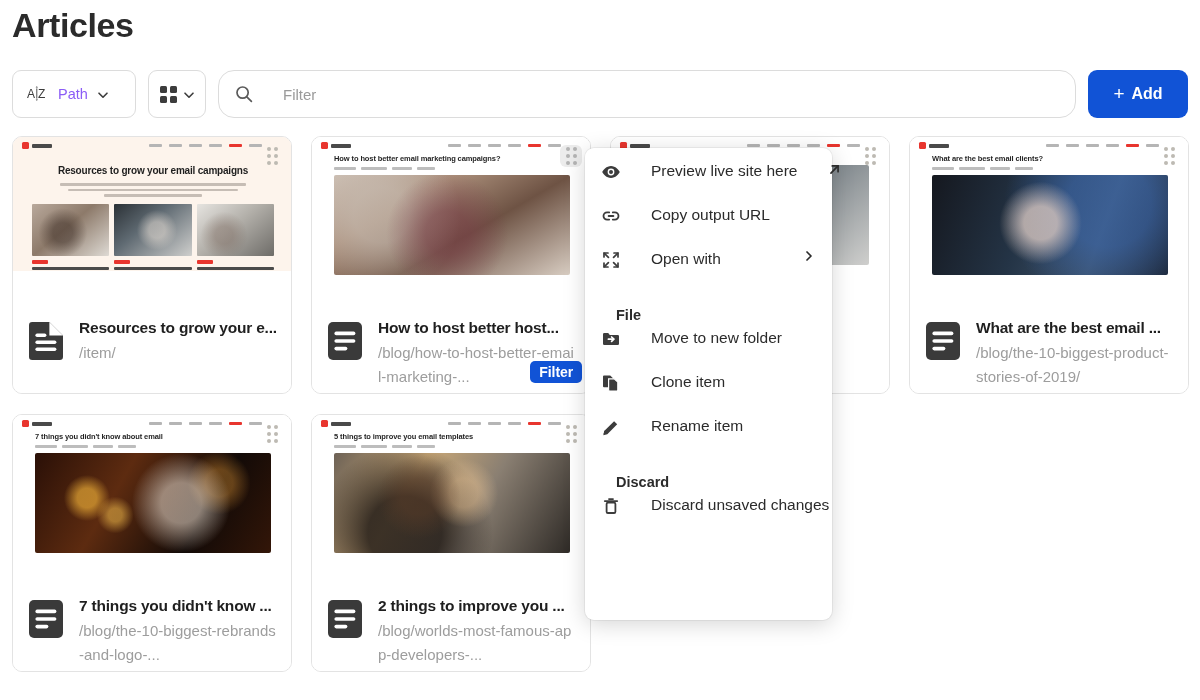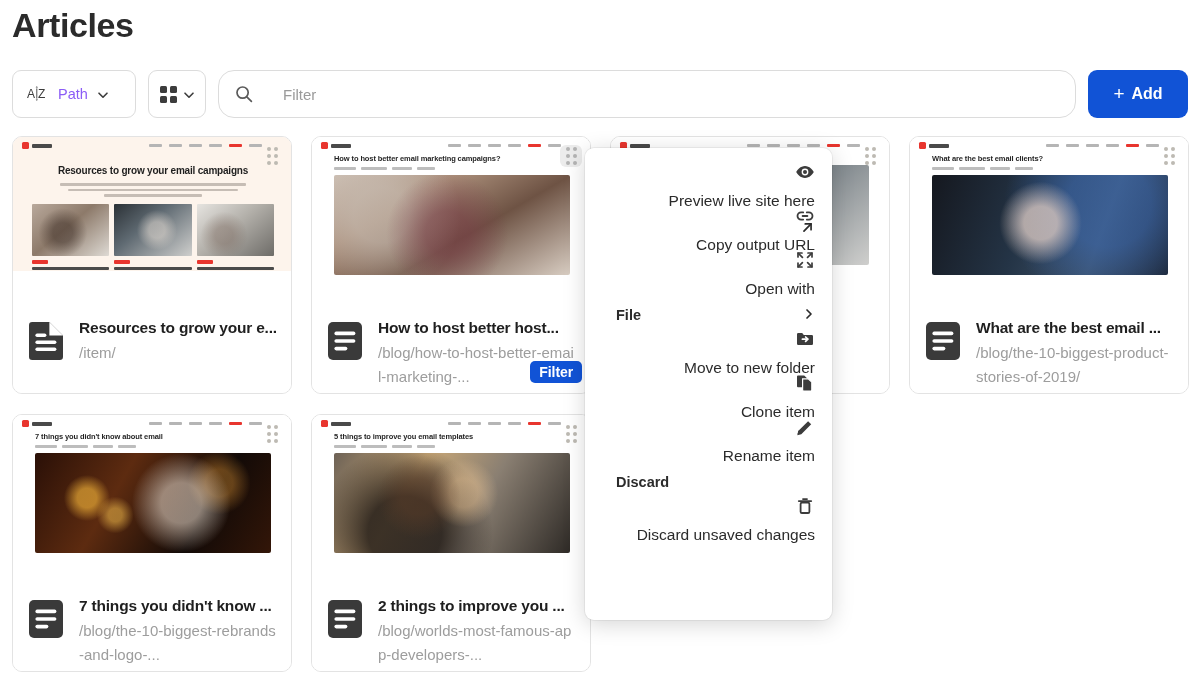--- a/index.html
+++ b/index.html
@@ -166,22 +166,22 @@
 
   
   .ctx {
     position: absolute; left: 585px; top: 148px;
     width: 247px; height: 472px;
     background: #fff; border-radius: 9px;
     box-shadow: 0 4px 22px rgba(0,0,0,.17), 0 0 0 1px rgba(0,0,0,.05);
     padding: 14px 0 12px 0; z-index: 40;
   }
   .mi {
-    height: 44px; display: flex; align-items: flex-end;
-    padding: 0 17px 0 16px; gap: 10px; cursor: pointer; flex-direction: column;
+    height: 44px; display: flex; align-items: flex-start;
+    padding: 0 17px 0 16px; gap: 30px; cursor: pointer;
   }
   .mi .ico { width: 20px; height: 20px; flex: 0 0 auto; display: flex; align-items: center; justify-content: center; }
   .mi .lbl { font-size: 15.5px; color: #2b2b2b; white-space: nowrap; }
   .mi .trail { margin-left: auto; display: flex; align-items: center; }
   .mi.disabled { cursor: default; }
   .mi.disabled .lbl { color: #a8a8a8; }
   .mgroup {
     font-size: 14.5px; font-weight: 700; color: #2b2b2b;
     padding: 13px 16px 6px 31px;
   }

